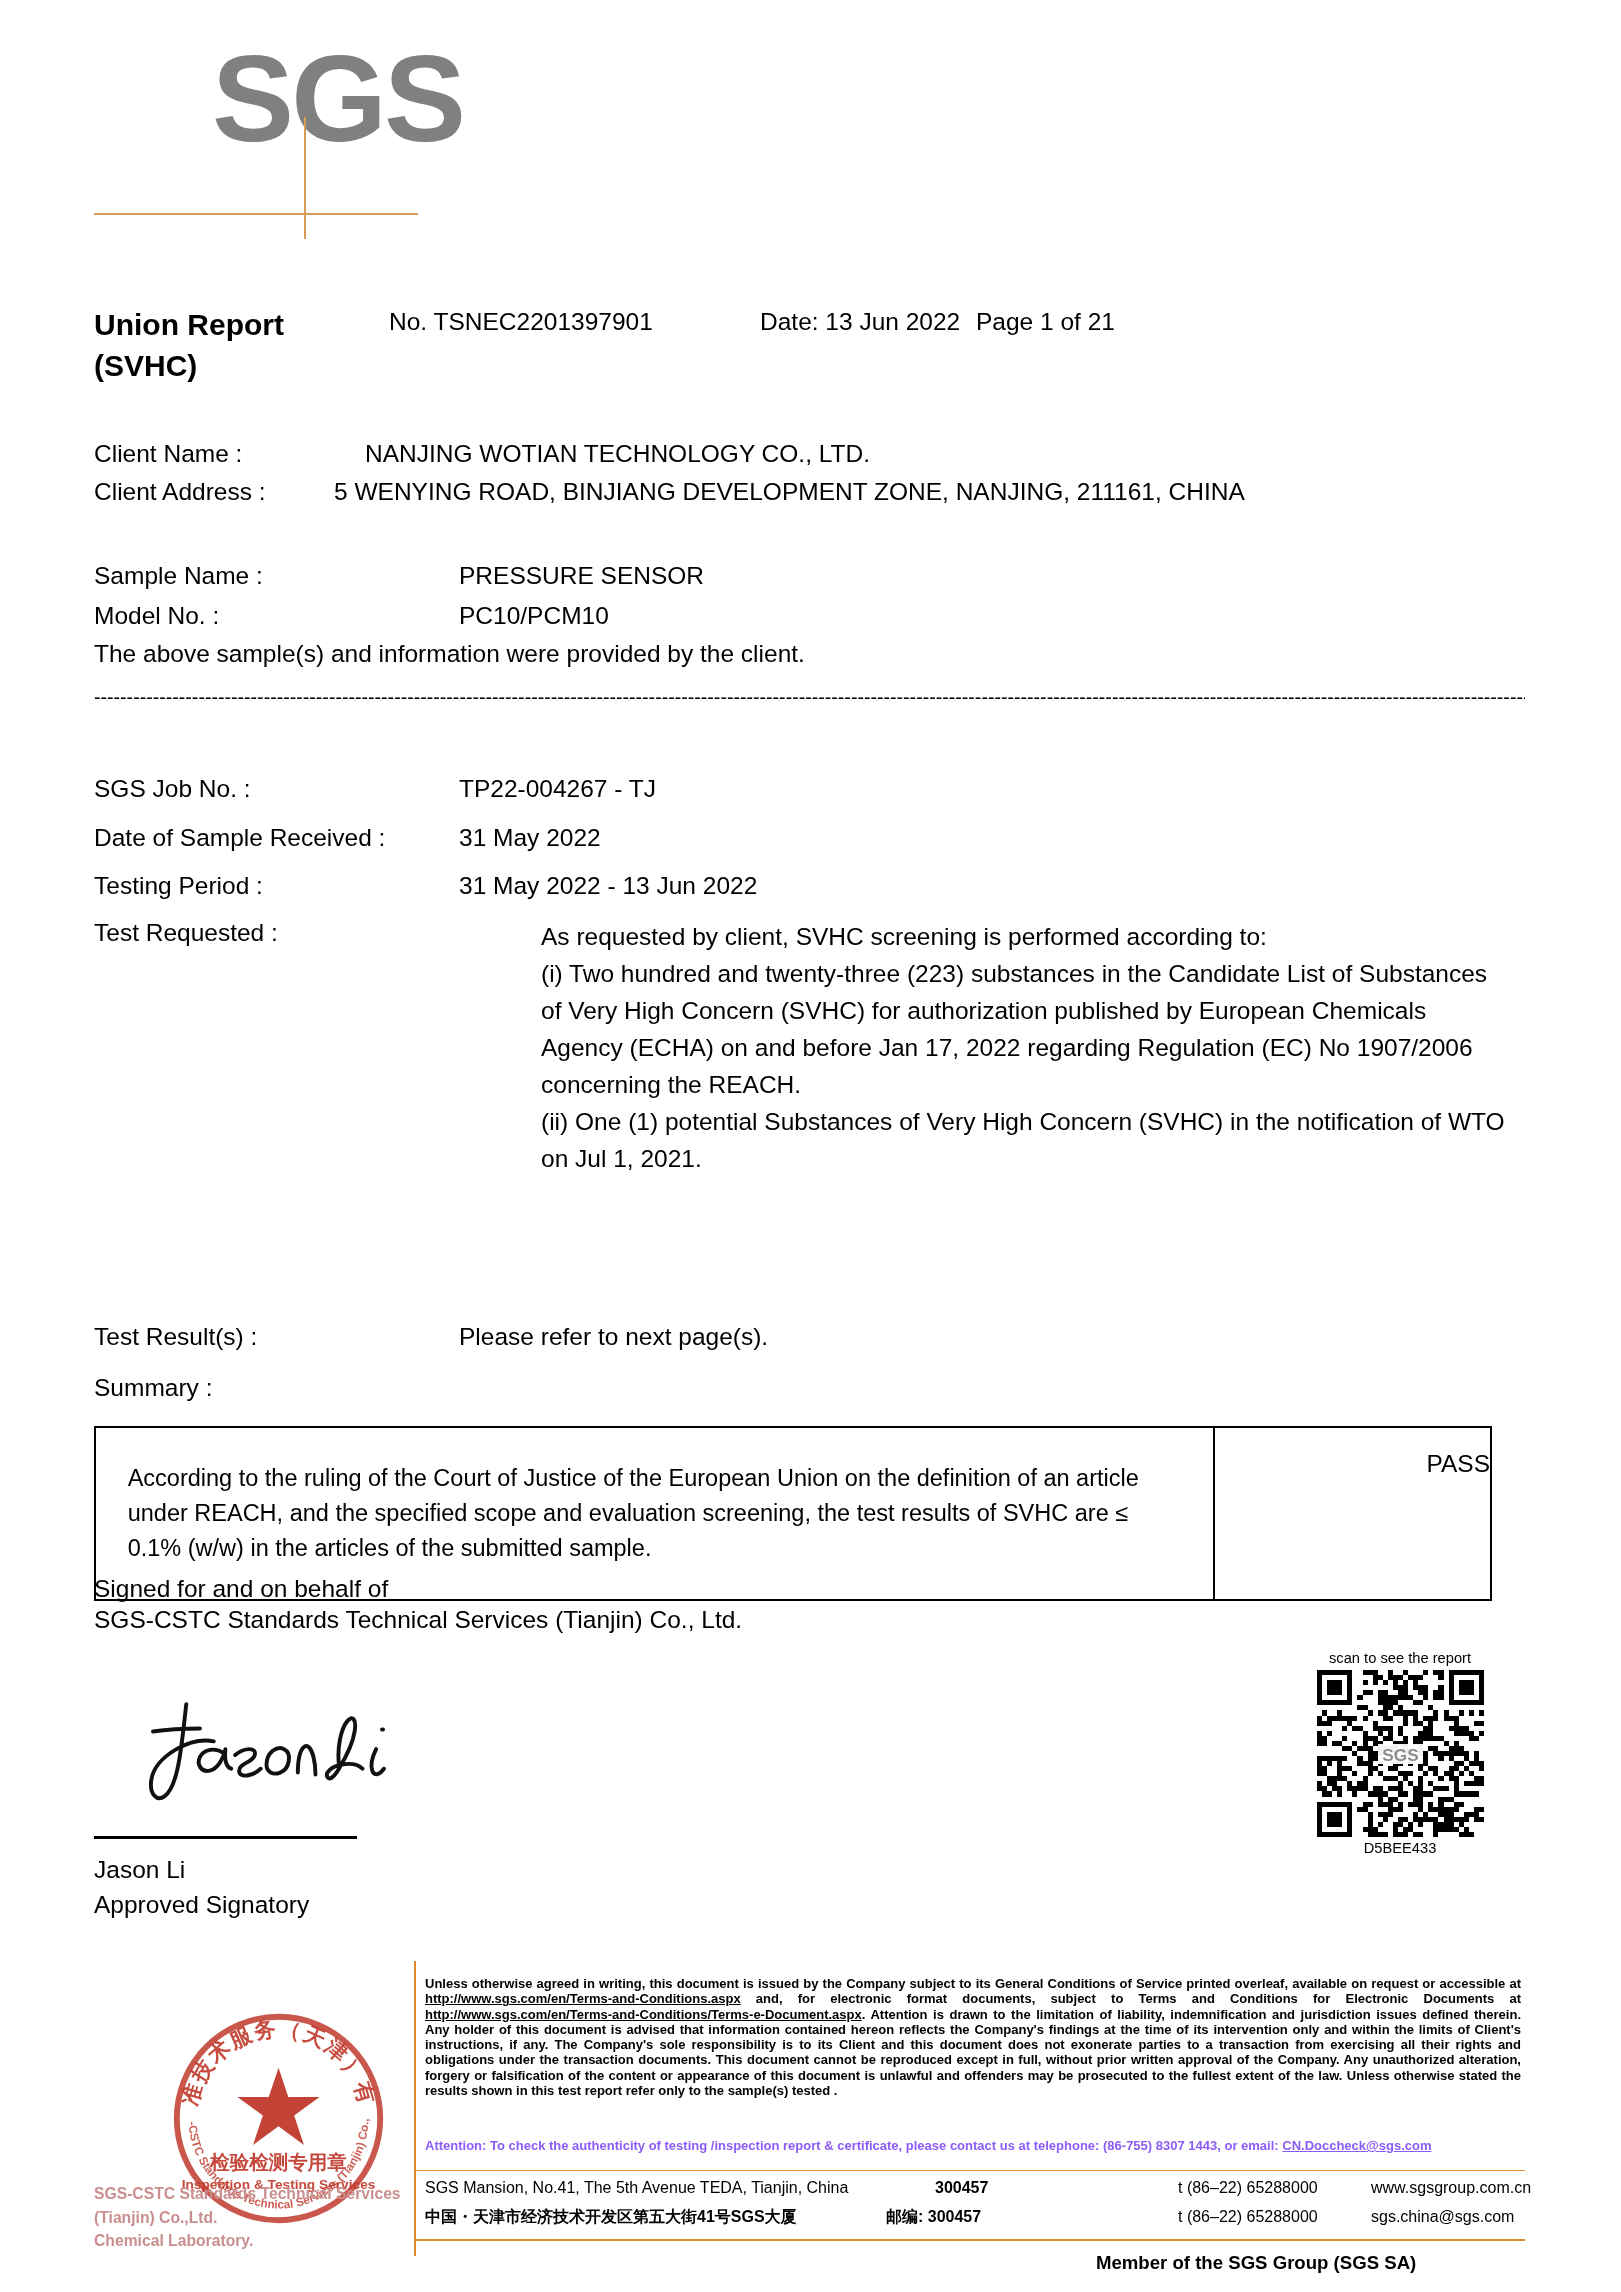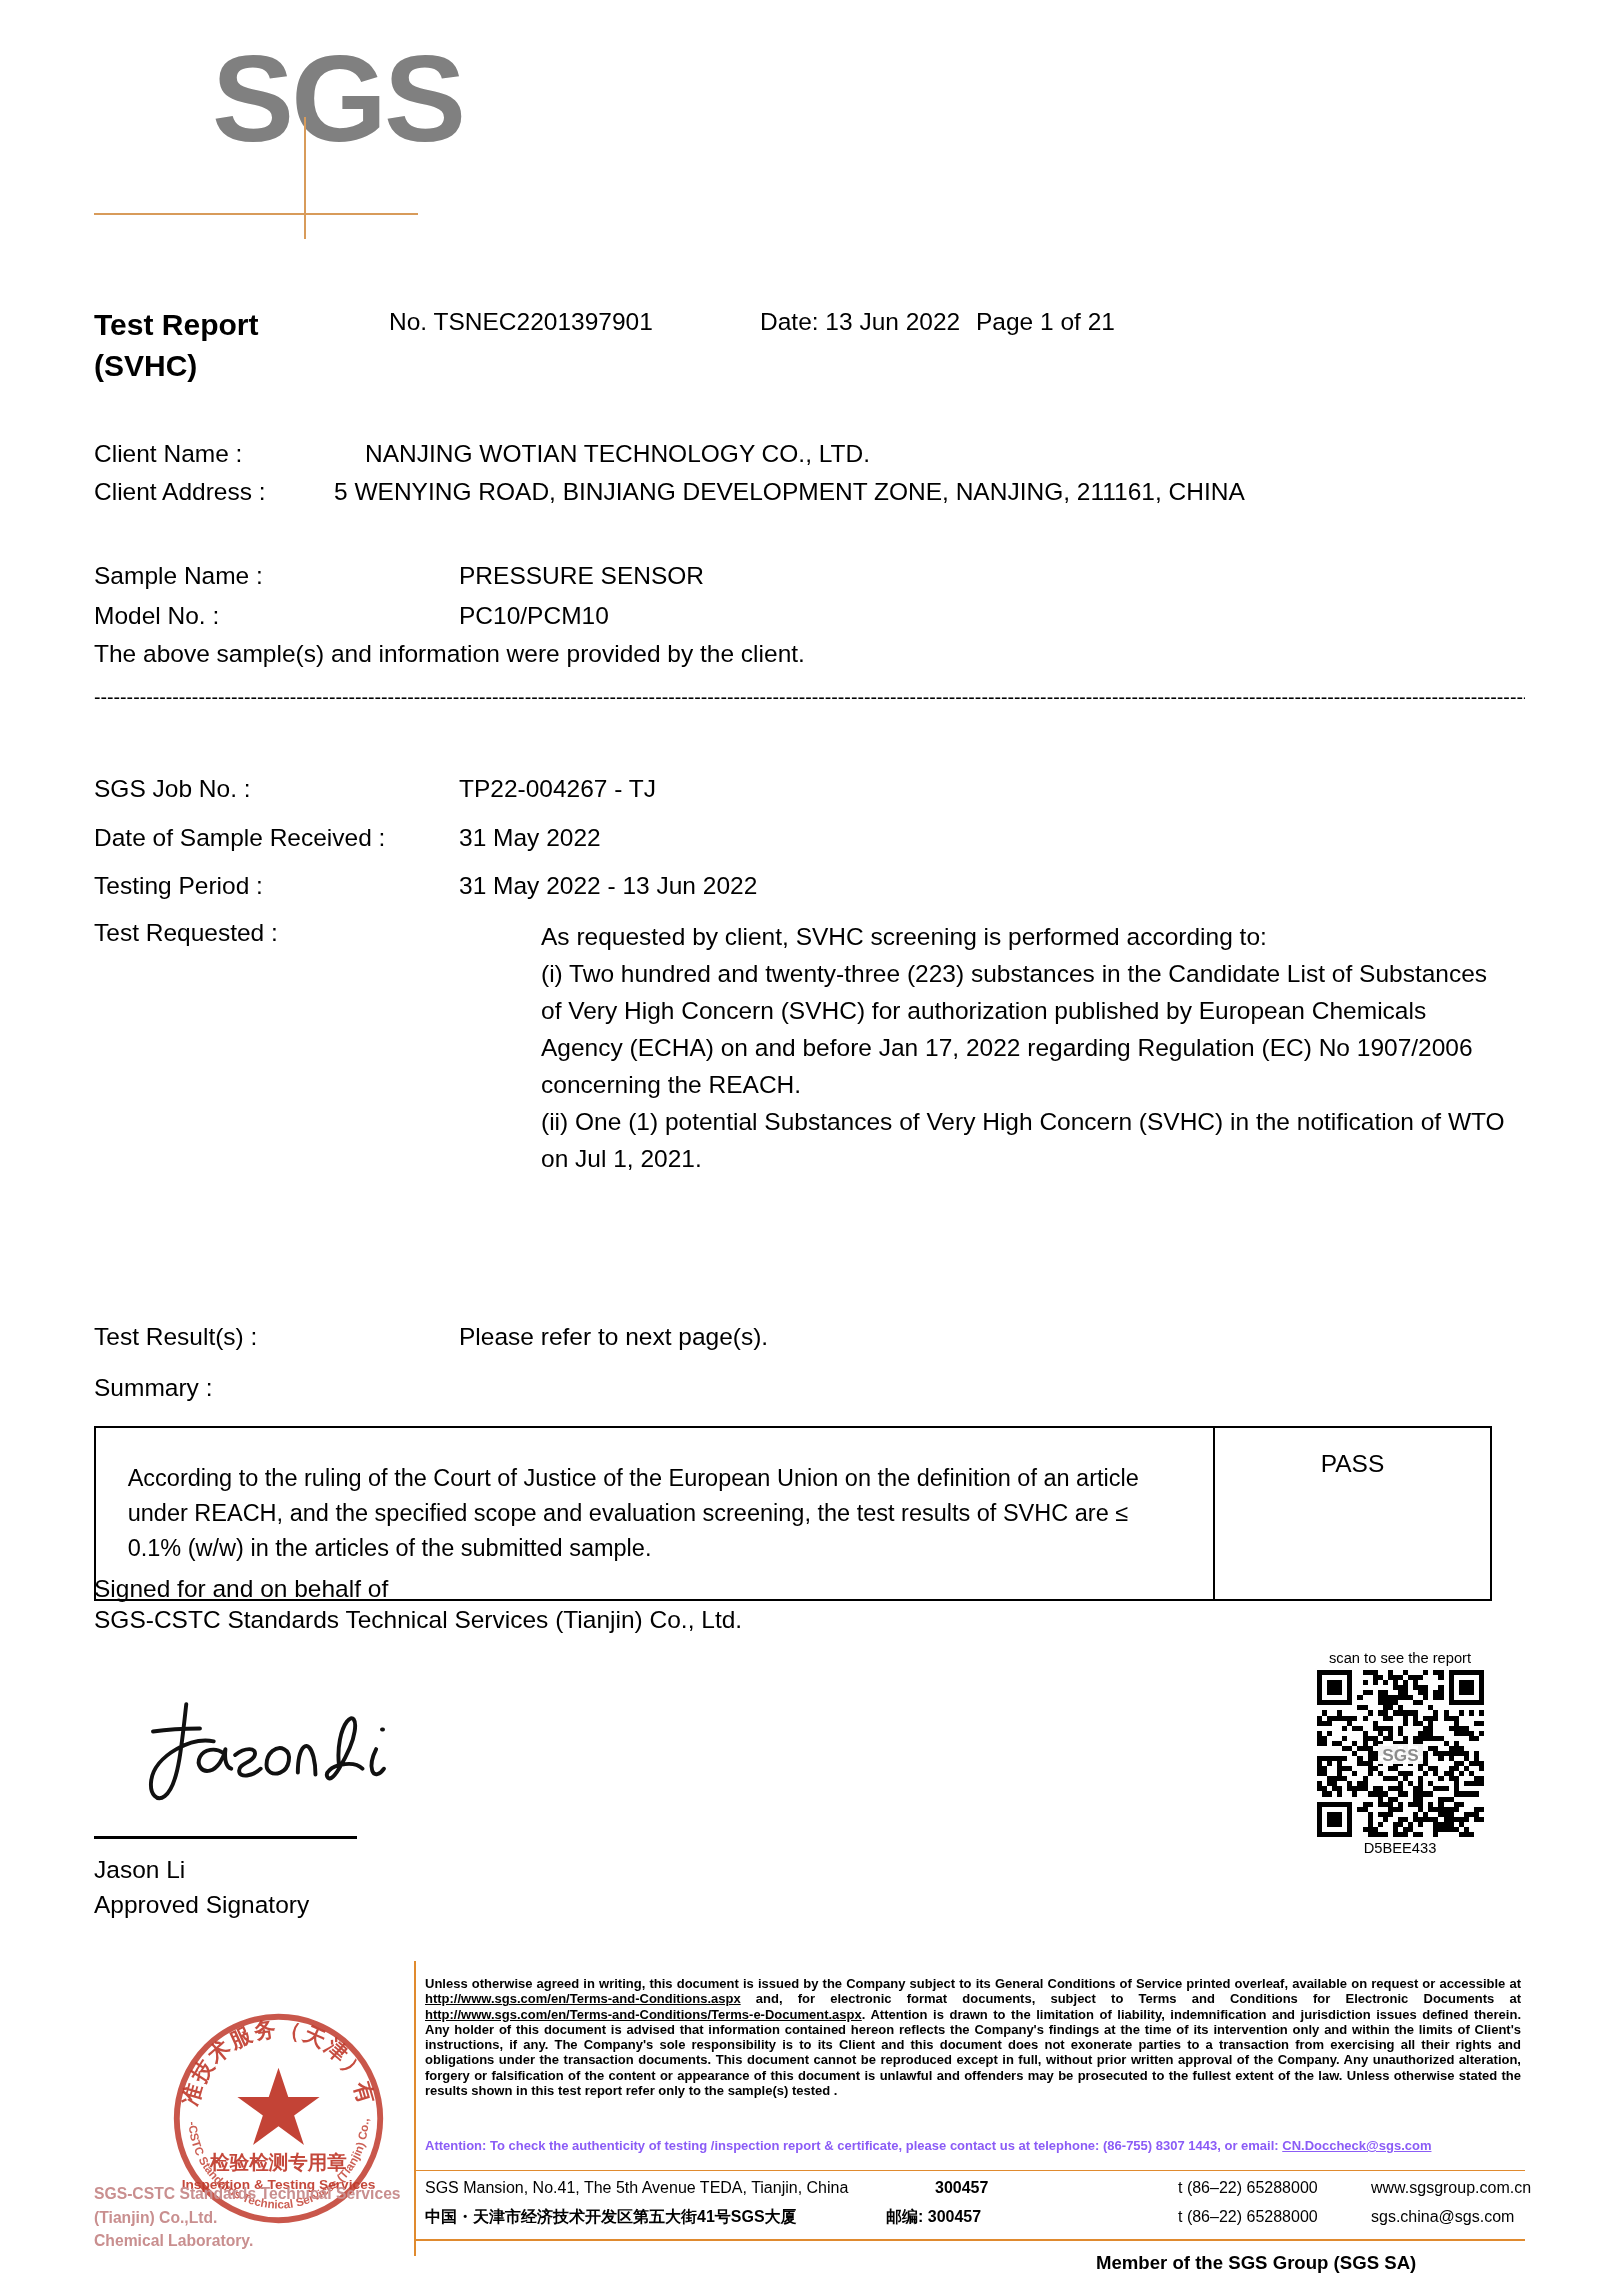--- a/index.html
+++ b/index.html
@@ -172,21 +172,21 @@
     border-right: 2px solid #000;
     padding: 16.7px 15.7px 17.6px 15.7px;
     font-size: 23.5px;
     line-height: 35px;
   }
   #summary-text-cell p { margin: 16px; }
   #summary-verdict-cell {
     flex: 1;
     display: flex;
     align-items: flex-start;
-    justify-content: center;
+    justify-content: flex-end;
     padding-top: 21.6px;
     font-size: 24.5px;
   }
 
   
   #signed-for {
     position: absolute;
     left: 94px;
     top: 1573px;
     font-size: 24.5px;
@@ -336,21 +336,21 @@
 <div id="page">
 
   <div id="logo-block">
     <div id="logo-text">SGS</div>
     <div id="logo-hline"></div>
     <div id="logo-hline2"></div>
     <div id="logo-vline"></div>
   </div>
 
   <div id="title-row">
-    <div class="title-main">Test Report</div>
+    <div class="title-main">Union Report</div>
     <div class="title-sub">(SVHC)</div>
     <div class="hdr-no">No. TSNEC2201397901</div>
     <div class="hdr-date">Date: 13 Jun 2022</div>
     <div class="hdr-page">Page 1 of 21</div>
   </div>
 
   <div class="row" id="client-name-row">
     <span class="lbl">Client Name :</span>
     <span class="val val-col">NANJING WOTIAN TECHNOLOGY CO., LTD.</span>
   </div>

